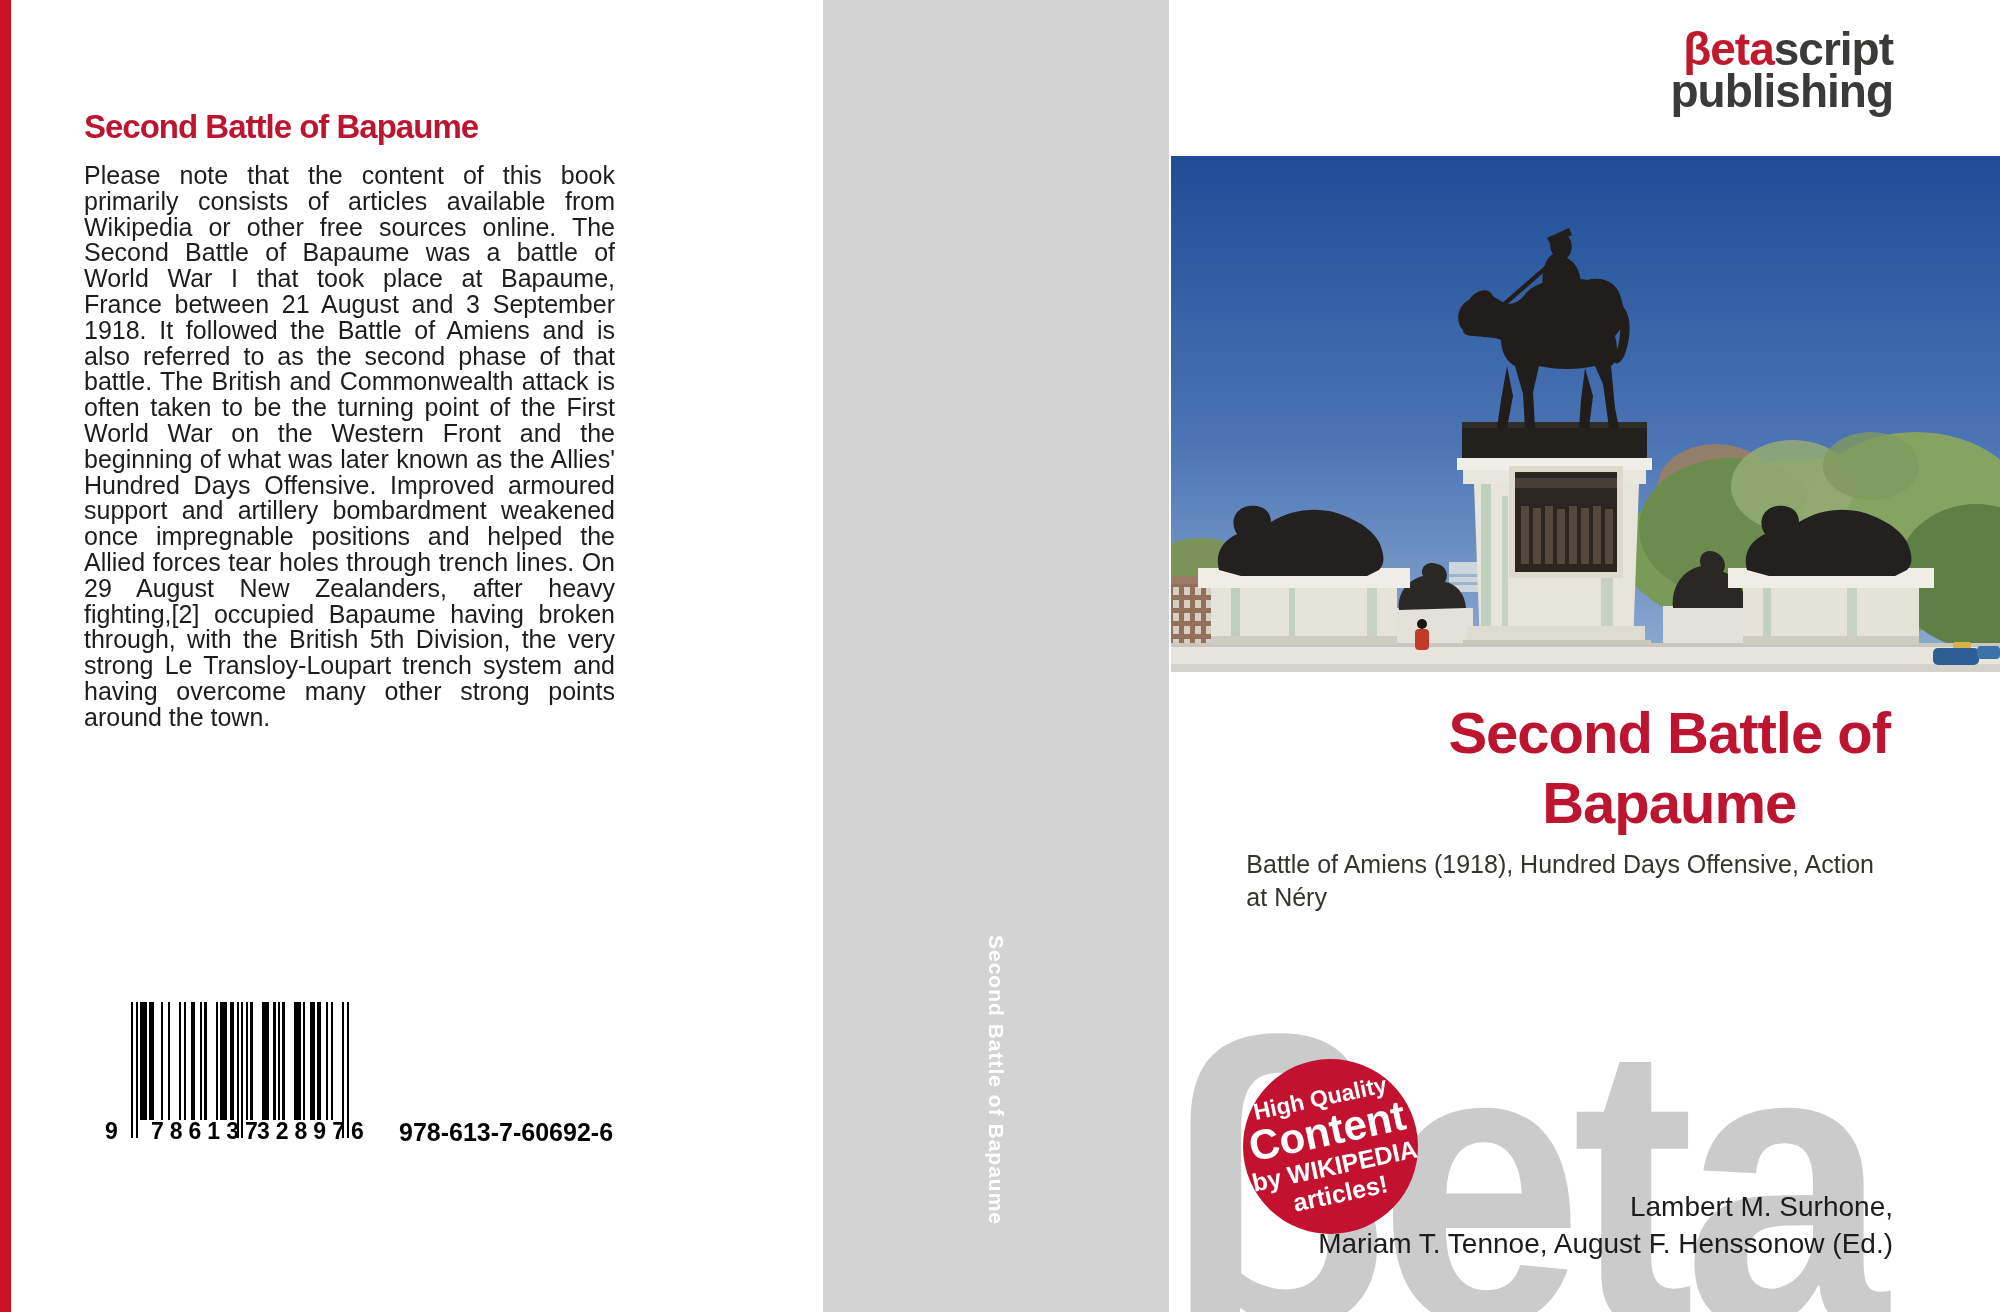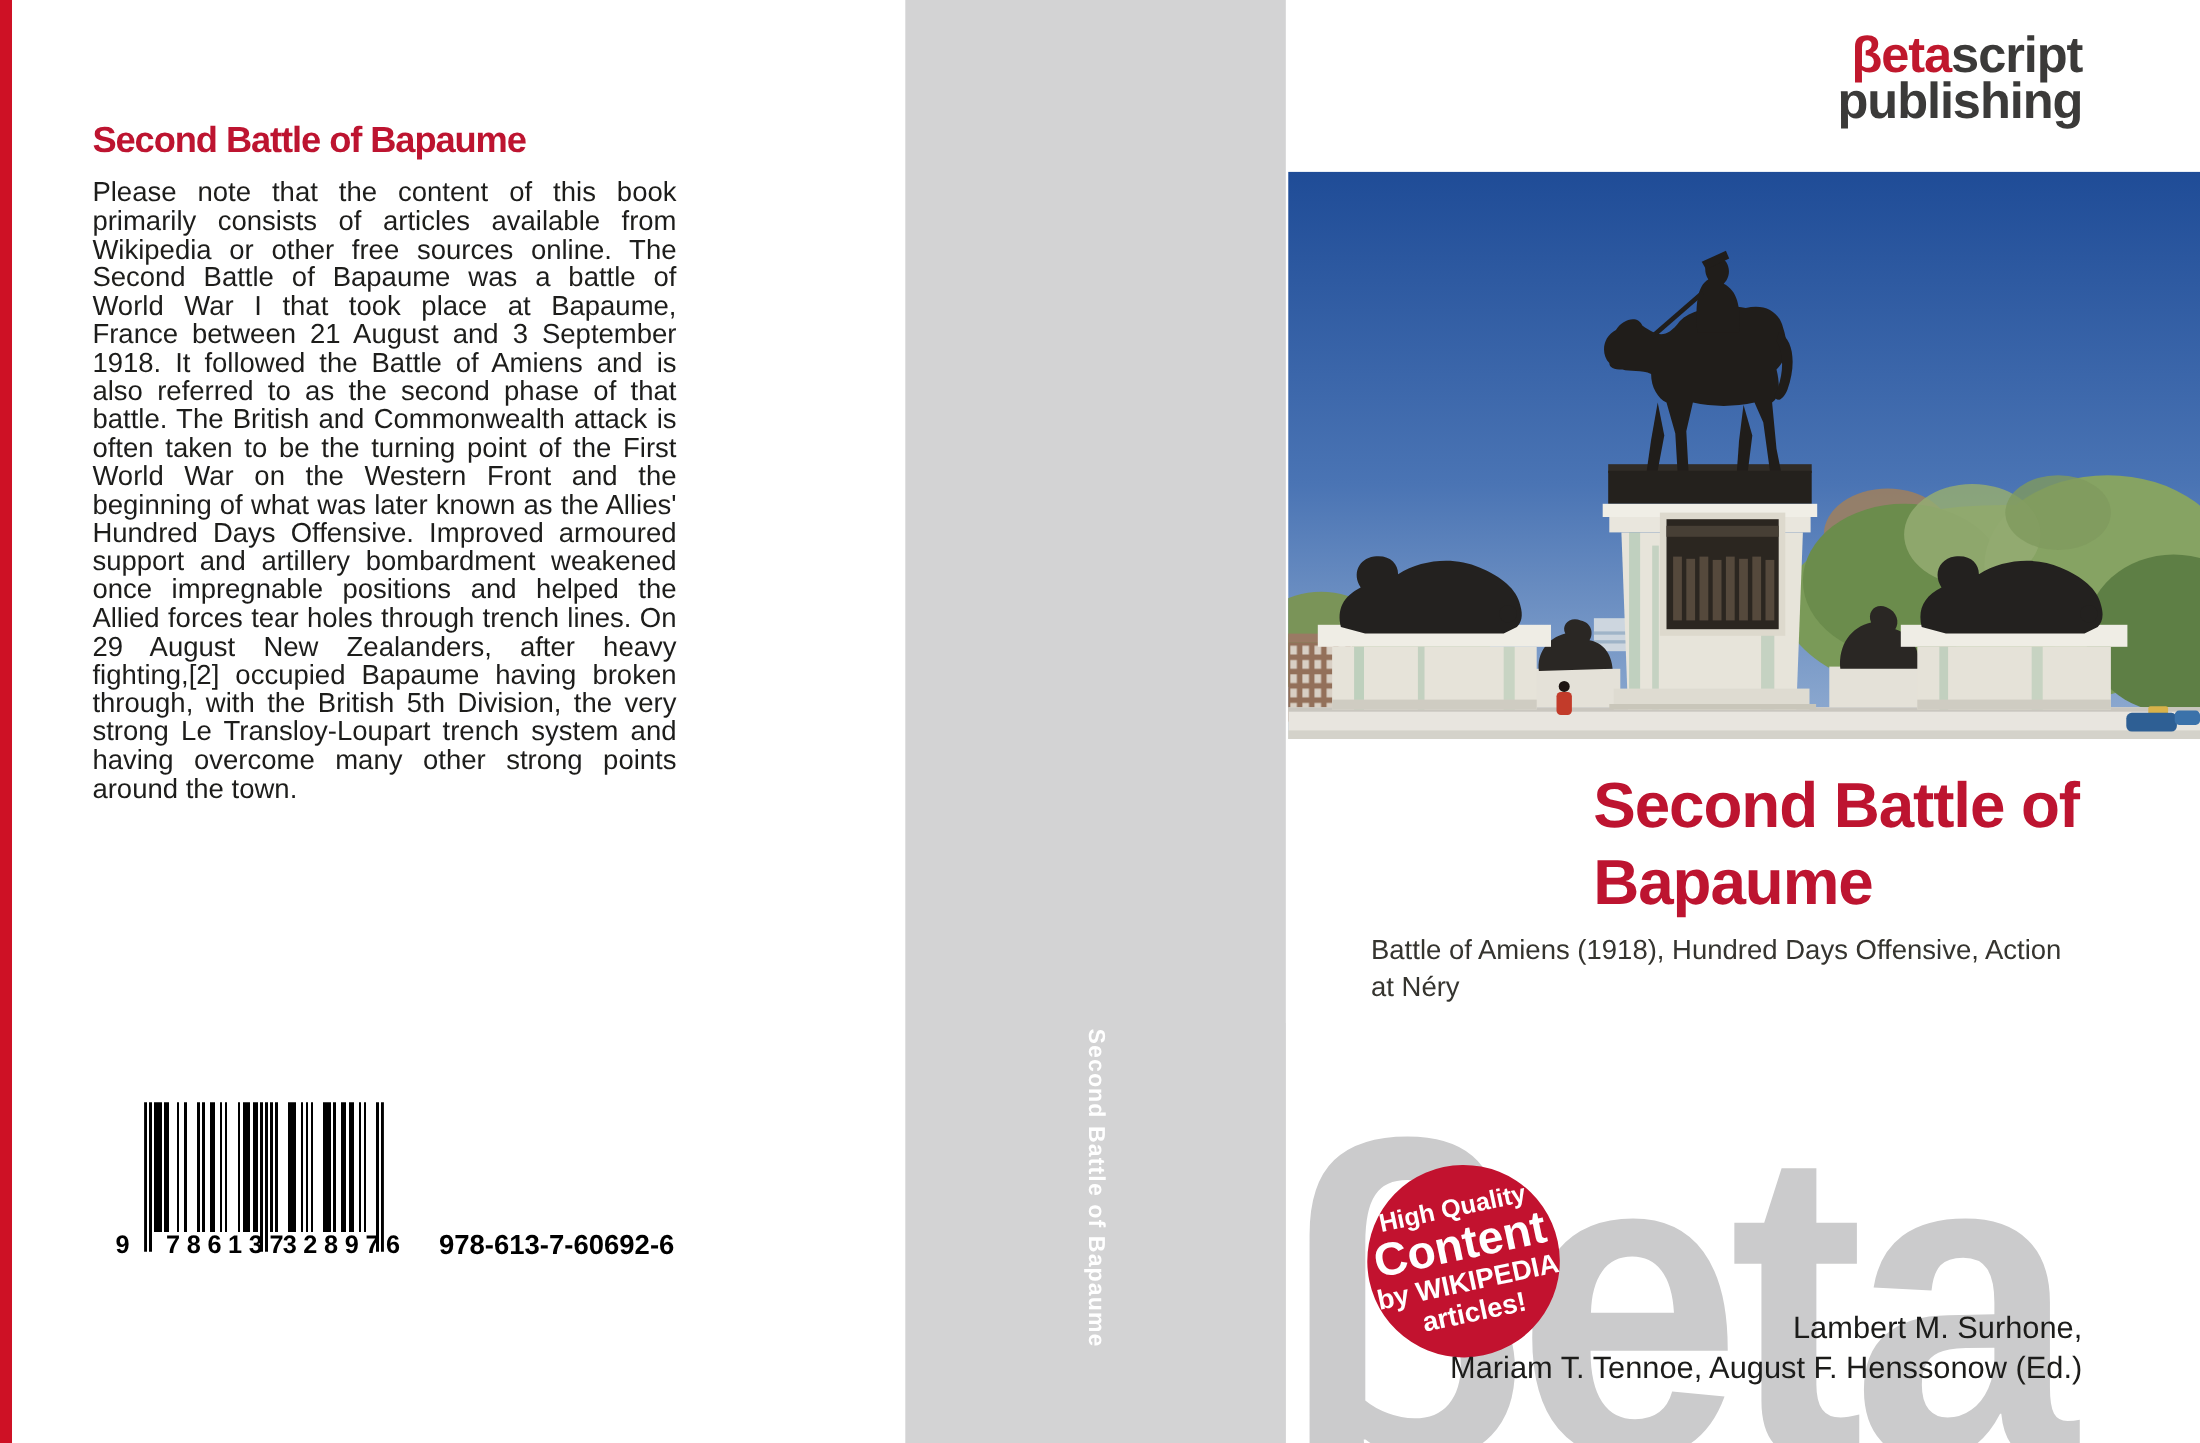--- a/index.html
+++ b/index.html
@@ -33,21 +33,21 @@
   .front-cover{position:absolute;left:1169px;top:0;width:831px;height:930px;background:#ffffff;}
 
   .logo{position:absolute;right:107px;top:28px;text-align:right;line-height:42px;
         font-size:46px;font-weight:bold;letter-spacing:-1px;white-space:nowrap;}
   .logo .beta{color:#c0182d;}
   .logo .dark{color:#3b3a39;}
 
   .photo{position:absolute;left:2px;top:156px;width:829px;height:516px;overflow:hidden;}
   .photo svg{display:block;width:100%;height:100%;}
 
-  .front-title{position:absolute;right:110px;top:698px;margin:0;text-align:left;
+  .front-title{position:absolute;right:110px;top:698px;margin:0;text-align:center;
                color:#bd1430;font-size:58px;font-weight:bold;line-height:70px;letter-spacing:-1px;}
   .front-subtitle{position:absolute;right:126px;top:848px;text-align:left;
                   color:#35342f;font-size:25px;line-height:33px;}
 
   .watermark{position:absolute;left:-4px;top:985px;z-index:1;color:#cbcbcc;
              font-size:400px;font-weight:bold;line-height:1;letter-spacing:-12px;
              transform:scaleX(.92);transform-origin:left top;white-space:nowrap;}
 
   .badge{position:absolute;left:74px;top:1059px;width:175px;height:175px;z-index:2;
          background:#c2122f;border-radius:50%;transform:rotate(-12deg);

